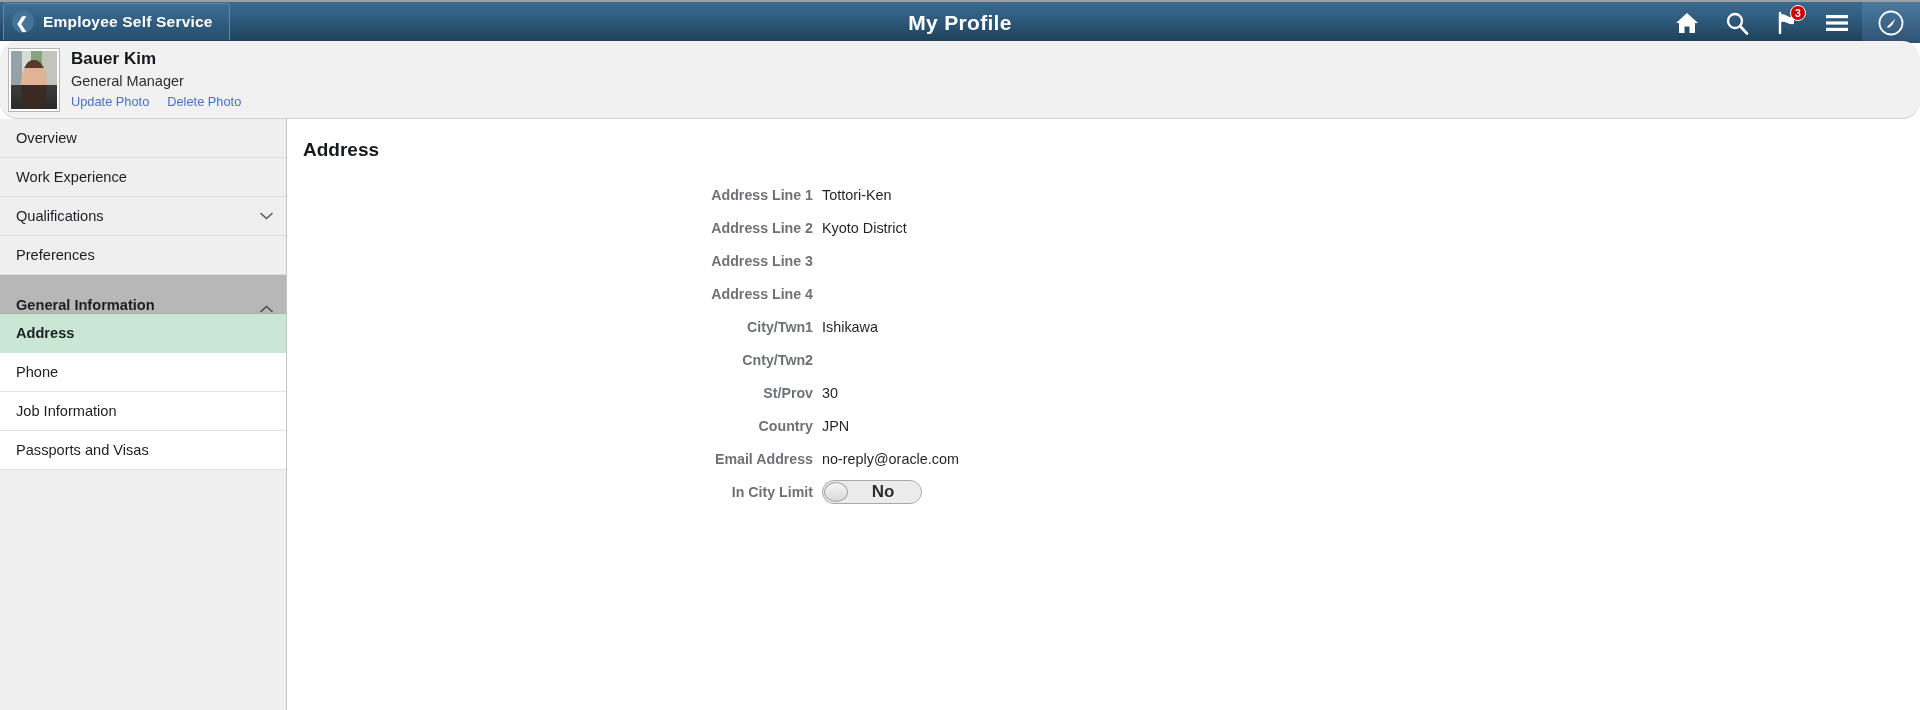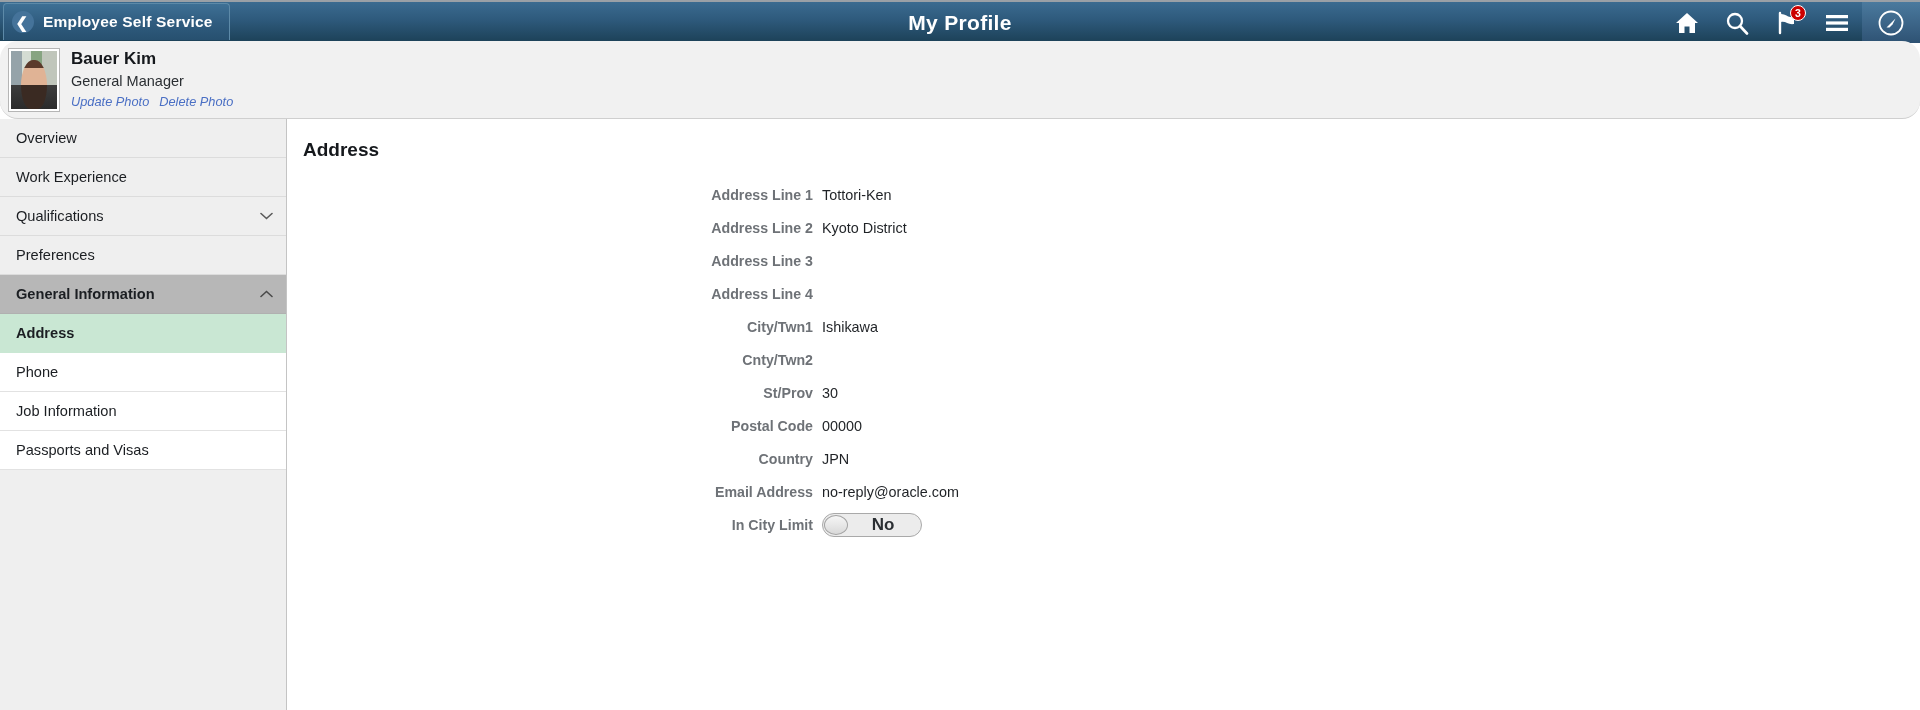--- a/index.html
+++ b/index.html
@@ -119,21 +119,21 @@
   }
   .profile-text { margin-left: 11px; padding-top: 1px; }
   .profile-name {
     font-size: 17px; font-weight: bold; color: #15181c;
     line-height: 20px;
   }
   .profile-role {
     font-size: 14.5px; color: #2b2f33;
     line-height: 20px; margin-top: 2px;
   }
-  .photo-links { margin-top: 3px; display: flex; gap: 10px; font-style: italic; }
+  .photo-links { margin-top: 3px; display: flex; gap: 18px; }
   .photo-links a {
     font-size: 12.8px; color: #4a6fc4; text-decoration: none; cursor: pointer;
   }
 
   
   .body-wrap {
     position: absolute; left: 0; top: 119px;
     width: 1920px; height: 591px;
     display: flex;
   }
@@ -154,20 +154,21 @@
     color: #1b1e22;
     border-bottom: 1px solid #dcdcdc;
     cursor: pointer;
     background: #efefef;
   }
   .side-item .lbl { flex: 1 1 auto; }
   .side-item.group-open {
     background: #b7b7b7;
     font-weight: bold;
     border-bottom: 1px solid #b0b0b0;
+    align-items: flex-end;
   }
   .side-item.selected {
     background: #c9e7d3;
     font-weight: bold;
     border-bottom: 1px solid #c9e7d3;
   }
   .side-item.sub {
     background: #ffffff;
     border-bottom: 1px solid #e2e2e2;
   }
@@ -389,24 +390,20 @@
       <div class="row">
         <div class="flabel">Cnty/Twn2</div>
         <div class="fvalue"></div>
       </div>
 
       <div class="row">
         <div class="flabel">St/Prov</div>
         <div class="fvalue">30</div>
       </div>
 
-      <div class="row">
-        <div class="flabel">Postal Code</div>
-        <div class="fvalue">00000</div>
-      </div>
 
       <div class="row">
         <div class="flabel">Country</div>
         <div class="fvalue">JPN</div>
       </div>
 
       <div class="row">
         <div class="flabel">Email Address</div>
         <div class="fvalue">no-reply@oracle.com</div>
       </div>

